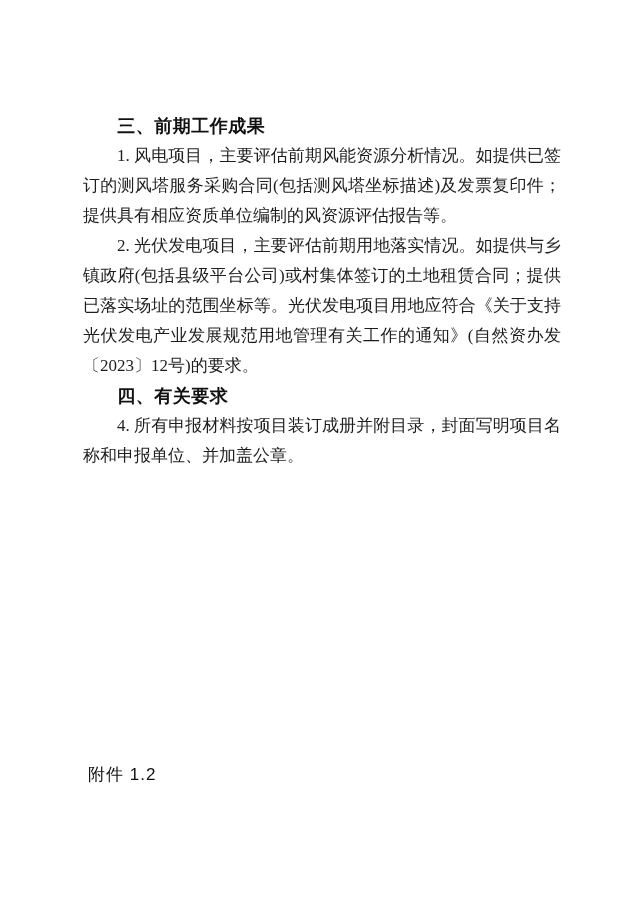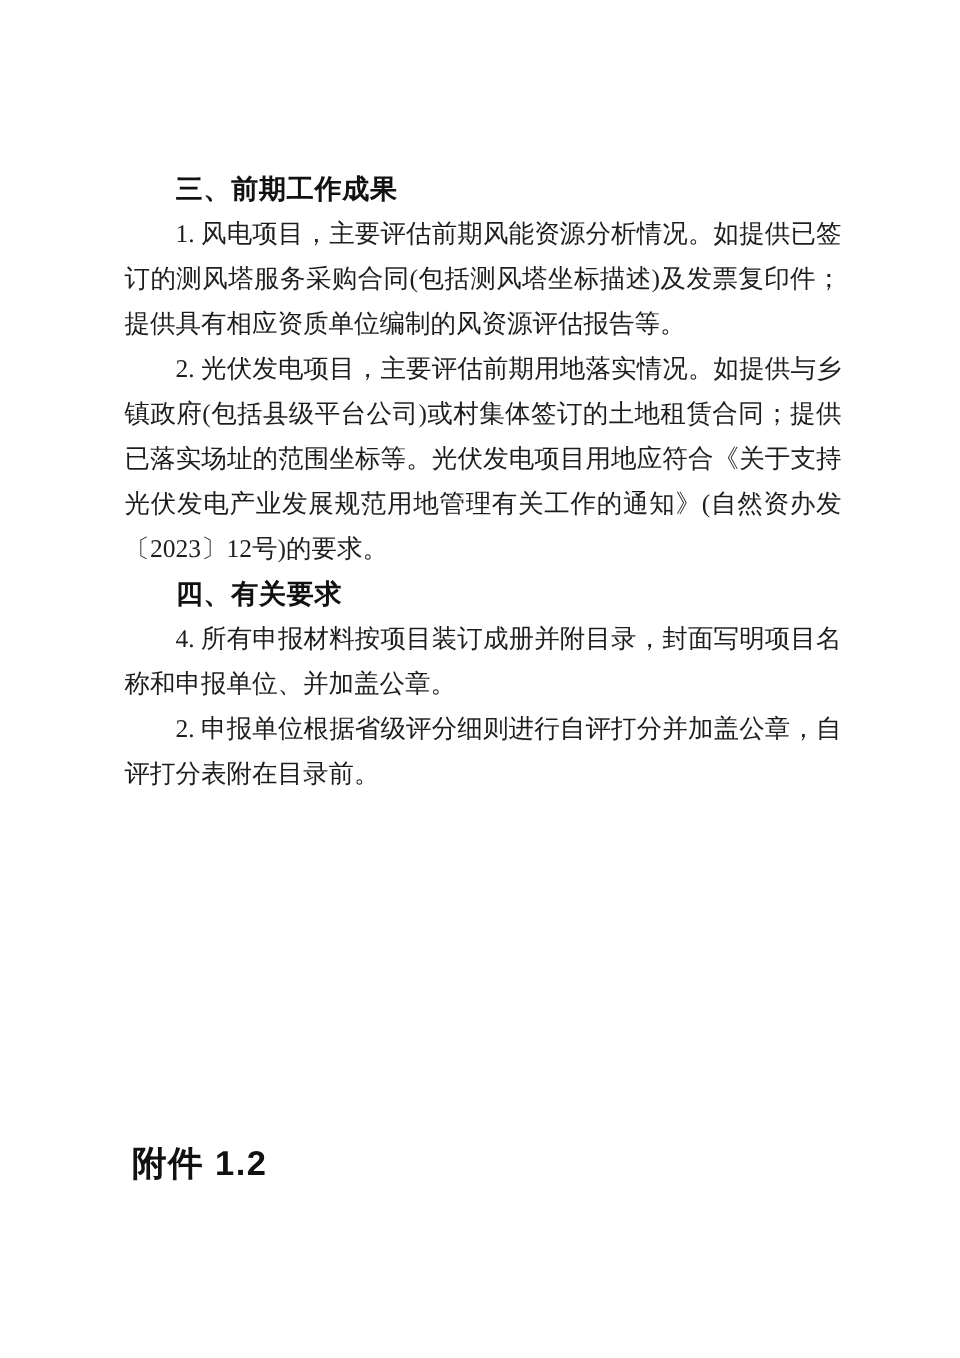--- a/index.html
+++ b/index.html
@@ -39,22 +39,22 @@
   }
   .doc p {
     margin: 0;
     text-indent: 2em;
   }
   .attachment {
     position: absolute;
     left: 88px;
     top: 760px;
     font-family: "Liberation Sans", "DejaVu Sans", sans-serif;
-    font-size: 23px;
-    font-weight: 700;
+    font-size: 17px;
+    font-weight: 400;
     line-height: 30px;
     color: #111111;
     letter-spacing: 1px;
   }
 </style>
 </head>
 <body>
 
 <div class="page">
   <div class="doc">
@@ -63,20 +63,19 @@
 
     <p>1. 风电项目，主要评估前期风能资源分析情况。如提供已签订的测风塔服务采购合同(包括测风塔坐标描述)及发票复印件；提供具有相应资质单位编制的风资源评估报告等。</p>
 
     <p>2. 光伏发电项目，主要评估前期用地落实情况。如提供与乡镇政府(包括县级平台公司)或村集体签订的土地租赁合同；提供已落实场址的范围坐标等。光伏发电项目用地应符合《关于支持光伏发电产业发展规范用地管理有关工作的通知》(自然资办发〔2023〕12号)的要求。</p>
 
 
     <h2>四、有关要求</h2>
 
     <p>4. 所有申报材料按项目装订成册并附目录，封面写明项目名称和申报单位、并加盖公章。</p>
 
-    <p>2. 申报单位根据省级评分细则进行自评打分并加盖公章，自评打分表附在目录前。</p>
 
 
 
   </div>
 
   <div class="attachment">附件 1.2</div>
 </div>
 
 </body></html>

